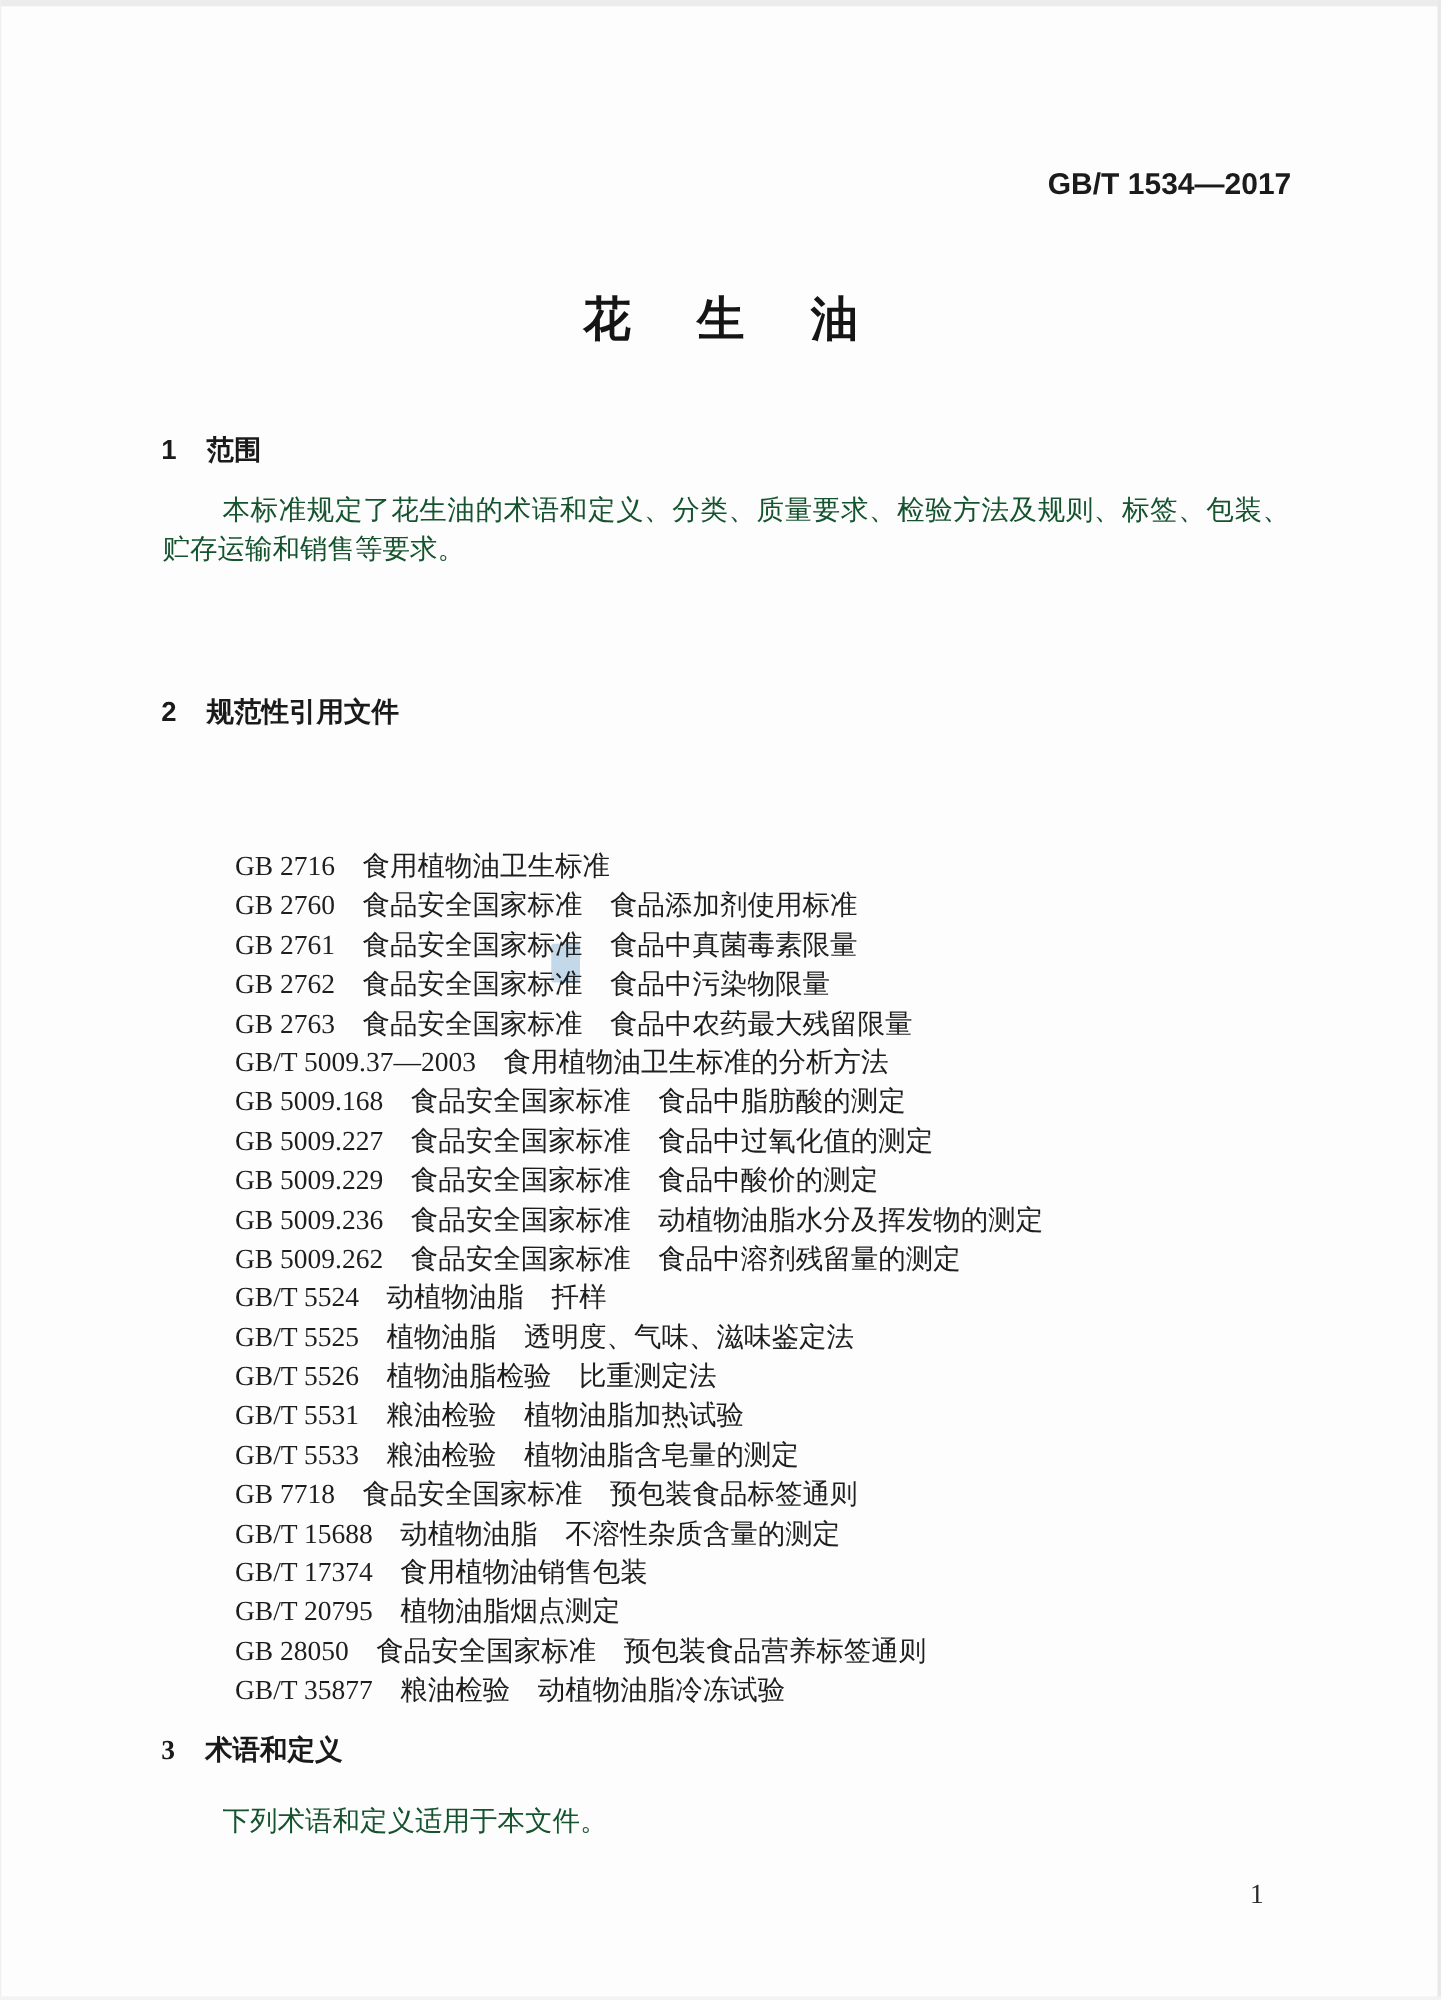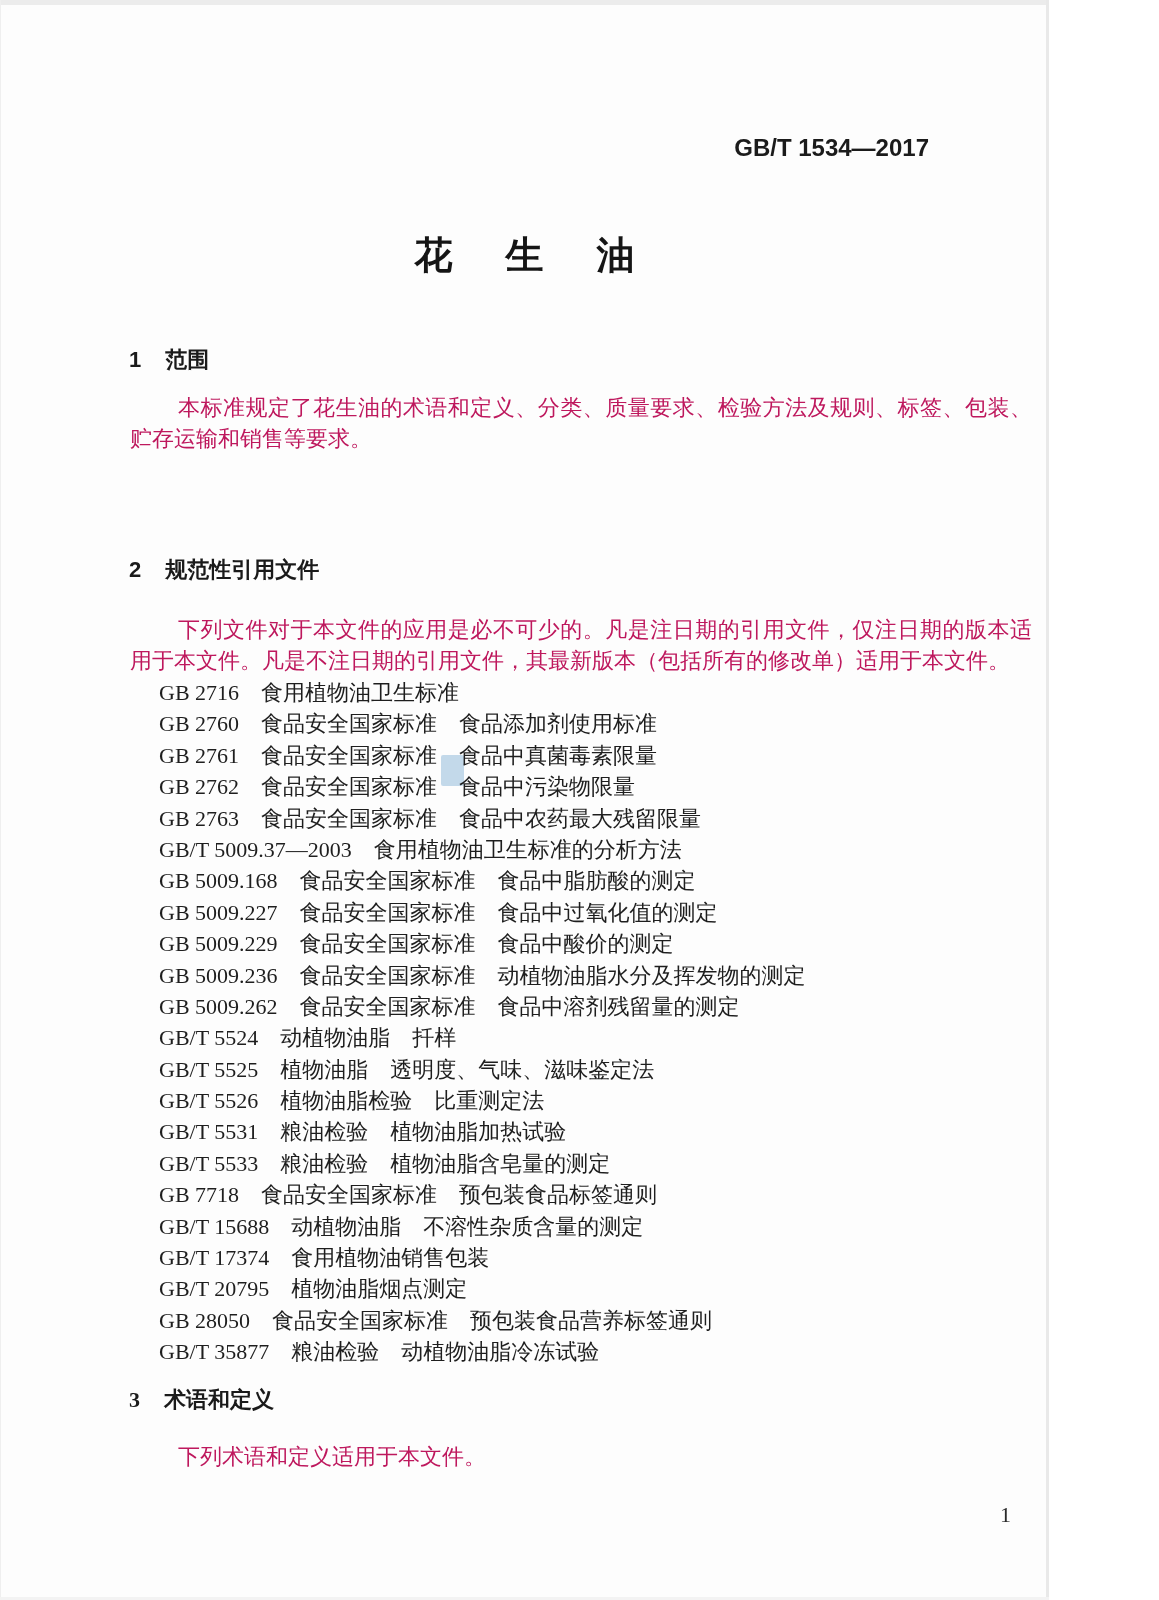--- a/index.html
+++ b/index.html
@@ -1,18 +1,18 @@
 <!DOCTYPE html>
 <html><head>
 <meta charset="utf-8">
 <style>
   html, body { margin: 0; padding: 0; background: #ffffff; }
   .page {
     position: relative;
-    width: 1049px;
+    width: 1153px;
     height: 1600px;
     background: #fdfdfd;
     overflow: hidden;
     color: #1e1e1e;
     font-family: "Liberation Serif", serif;
   }
   
   .edge-top    { position:absolute; top:0; left:0; right:0; height:5px; background:#ececec; }
   .edge-right  { position:absolute; top:0; right:0; bottom:0; width:3px; background:#e9e9e9; }
   .edge-left   { position:absolute; top:0; left:0; bottom:0; width:1px; background:#efefef; }
@@ -56,30 +56,30 @@
   .h2-pos { top: 555px; }
   .h3-pos { top: 1385px; font-family: Liberation Serif, serif; }
 
   .text-block {
     position: absolute;
     left: 130px;
     width: 902px;
     font-size: 22px;
     line-height: 31px;
     text-align: justify;
-    color: #be185d;
+    color: #14532d;
   }
   .text-block p { margin: 0; text-indent: 48px; }
   .scope-pos { top: 392px; }
   .refintro-pos { top: 614px; }
   .terms-pos { top: 1441px; }
 
   .ref-list {
     position: absolute;
-    left: 159px;
+    left: 188px;
     top: 677px;
     width: 860px;
     font-size: 22px;
   }
   .ref-item {
     line-height: 31.4px;
     height: 31.4px;
     white-space: pre;
     color: #1e1e1e;
   }
@@ -118,23 +118,20 @@
   </div>
 
   <div class="text-block scope-pos">
     <p>本标准规定了花生油的术语和定义、分类、质量要求、检验方法及规则、标签、包装、贮存运输和销售等要求。</p>
   </div>
 
   <div class="heading h2-pos">
     <span class="h-num">2</span><span class="h-text">规范性引用文件</span>
   </div>
 
-  <div class="text-block refintro-pos">
-    <p>下列文件对于本文件的应用是必不可少的。凡是注日期的引用文件，仅注日期的版本适用于本文件。凡是不注日期的引用文件，其最新版本（包括所有的修改单）适用于本文件。</p>
-  </div>
 
   <div class="watermark-blob" style="background: rgb(184, 210, 230);"></div>
 
   <div class="ref-list">
     <div class="ref-item">GB 2716　食用植物油卫生标准</div>
     <div class="ref-item">GB 2760　食品安全国家标准　食品添加剂使用标准</div>
     <div class="ref-item">GB 2761　食品安全国家标准　食品中真菌毒素限量</div>
     <div class="ref-item">GB 2762　食品安全国家标准　食品中污染物限量</div>
     <div class="ref-item">GB 2763　食品安全国家标准　食品中农药最大残留限量</div>
     <div class="ref-item">GB/T 5009.37—2003　食用植物油卫生标准的分析方法</div>

